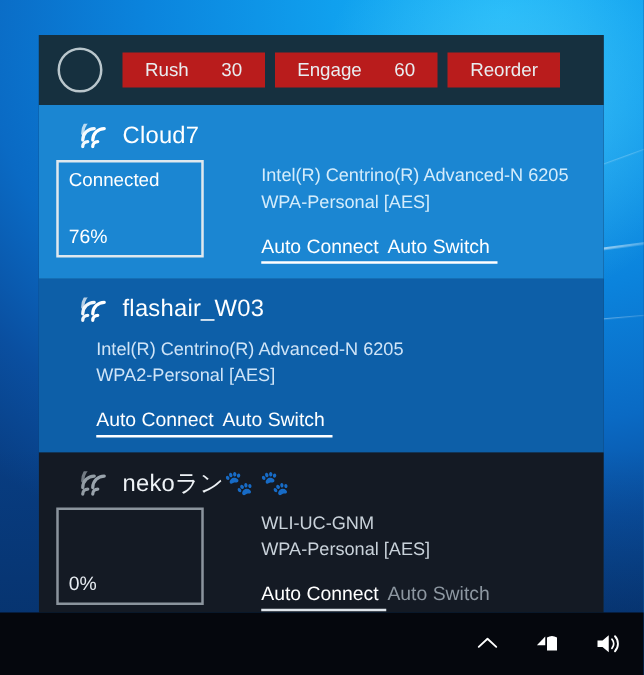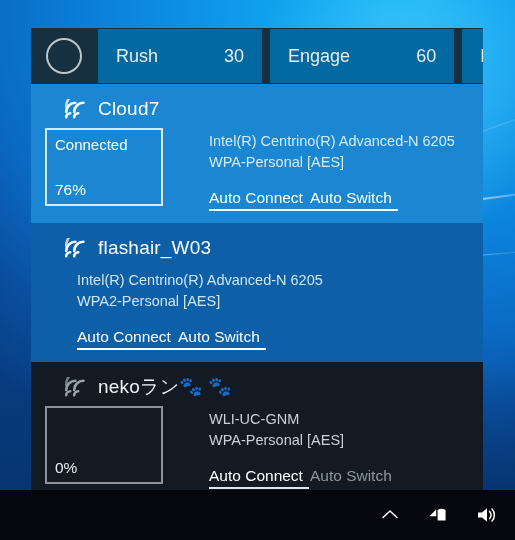--- a/index.html
+++ b/index.html
@@ -50,30 +50,30 @@
     padding:0 6px 0 10px;
     gap:8px;
   }
   .scan-ring {
     width:36px; height:36px; border-radius:50%;
     border:2px solid #b9c6cc;
     flex:0 0 auto;
     margin-left:5px; margin-right:8px;
   }
   .tb-btn {
-    background:#0369a1;
-    height:54px;
+    background:#b91c1c;
+    height:28px;
     display:flex; align-items:center;
     padding:0 18px;
     gap:26px;
     color:#e9edf0;
-    font-size:18px;
+    font-size:15px;
     white-space:nowrap;
   }
-  .tb-btn .tb-val { color:#e9edf0;margin-left:40px; }
+  .tb-btn .tb-val { color:#e9edf0; }
 
   
   .net {
     width:100%;
     padding:10px 0 12px 0;
     position:relative;
   }
   .net.selected { background:#1b86d2; }
   .net.normal   { background:#0d5fa8; }
   .net.dark     { background:#141a24; }

